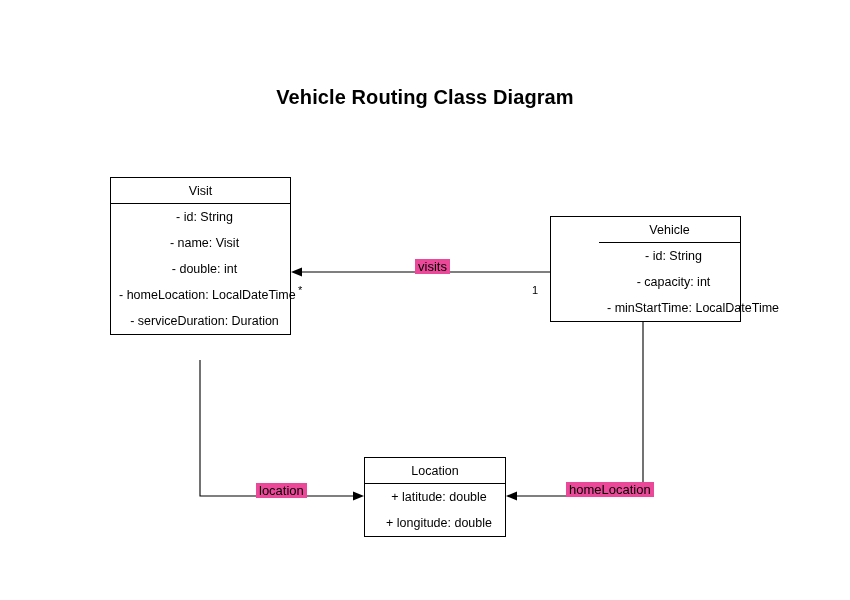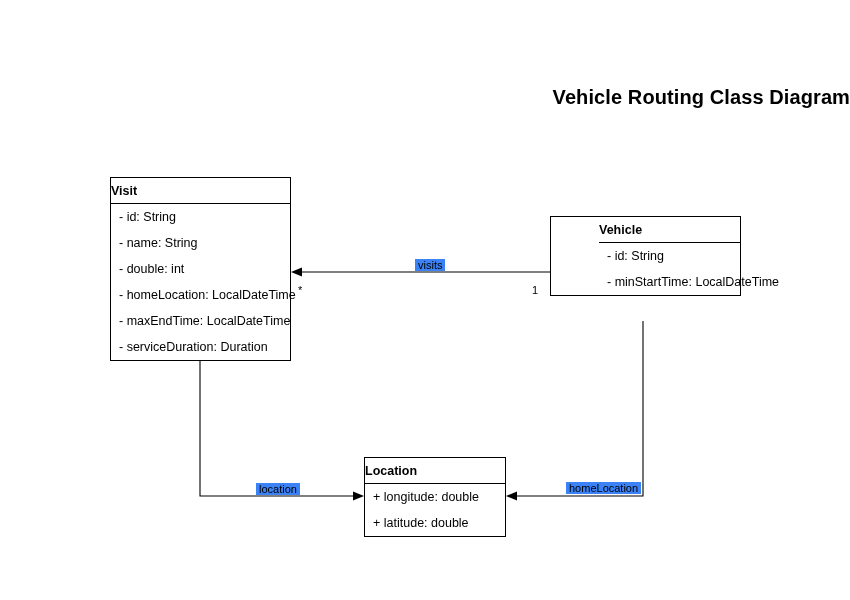--- a/index.html
+++ b/index.html
@@ -18,45 +18,46 @@
     position: relative;
     width: 850px;
     height: 600px;
     background: #ffffff;
   }
   #diagram-title {
     position: absolute;
     left: 0;
     top: 86px;
     width: 850px;
-    text-align: right;
+    text-align: center;
     font-size: 20px;
     font-weight: bold;
     letter-spacing: 0.1px;
     color: #000000;
   }
   .uml-class {
     position: absolute;
     box-sizing: border-box;
     border: 1px solid #000000;
     background: #ffffff;
   }
   .class-header {
     box-sizing: border-box;
     height: 26px;
     line-height: 26px;
+    text-align: center;
     font-size: 12.5px;
     border-bottom: 1px solid #000000;
     background: #ffffff;
     color: #000000;
-    font-weight: bold;
   }
   .class-attrs {
     box-sizing: border-box;
     padding: 0;
+    text-align: center;
   }
   .attr-row {
     box-sizing: border-box;
     height: 26px;
     line-height: 26px;
     padding-left: 8px;
     font-size: 12.5px;
     white-space: nowrap;
     color: #000000;
   }
@@ -77,24 +78,24 @@
     fill: none;
     stroke: #000000;
     stroke-width: 1.1;
   }
   .edge-head {
     fill: #000000;
     stroke: none;
   }
   .edge-label {
     position: absolute;
-    font-size: 11px;
+    font-size: 13px;
     color: #000000;
     white-space: nowrap;
-    background: #3b82f6;
+    background: #ec4899;
     padding: 0 3px;
   }
   .mult-label {
     position: absolute;
     font-size: 11px;
     color: #000000;
     white-space: nowrap;
   }
   #label-visits       { left: 415px; top: 259px; }
   #label-location     { left: 256px; top: 483px; }
@@ -130,37 +131,37 @@
   <div class="edge-label" id="label-visits">visits</div>
   <div class="mult-label" id="mult-visit-end">*</div>
   <div class="mult-label" id="mult-vehicle-end">1</div>
   <div class="edge-label" id="label-location">location</div>
   <div class="edge-label" id="label-homelocation">homeLocation</div>
 
   <div class="uml-class" id="class-visit">
     <div class="class-header">Visit</div>
     <div class="class-attrs">
       <div class="attr-row">- id: String</div>
-      <div class="attr-row">- name: String</div>
+      <div class="attr-row">- name: Visit</div>
       <div class="attr-row">- double: int</div>
       <div class="attr-row">- homeLocation: LocalDateTime</div>
-      <div class="attr-row">- maxEndTime: LocalDateTime</div>
       <div class="attr-row">- serviceDuration: Duration</div>
     </div>
   </div>
 
   <div class="uml-class" id="class-vehicle">
     <div class="class-header">Vehicle</div>
     <div class="class-attrs">
       <div class="attr-row">- id: String</div>
+      <div class="attr-row">- capacity: int</div>
       <div class="attr-row">- minStartTime: LocalDateTime</div>
     </div>
   </div>
 
   <div class="uml-class" id="class-location">
     <div class="class-header">Location</div>
     <div class="class-attrs">
+      <div class="attr-row">+ latitude: double</div>
       <div class="attr-row">+ longitude: double</div>
-      <div class="attr-row">+ latitude: double</div>
     </div>
   </div>
 
 </div>
 
 </body></html>

